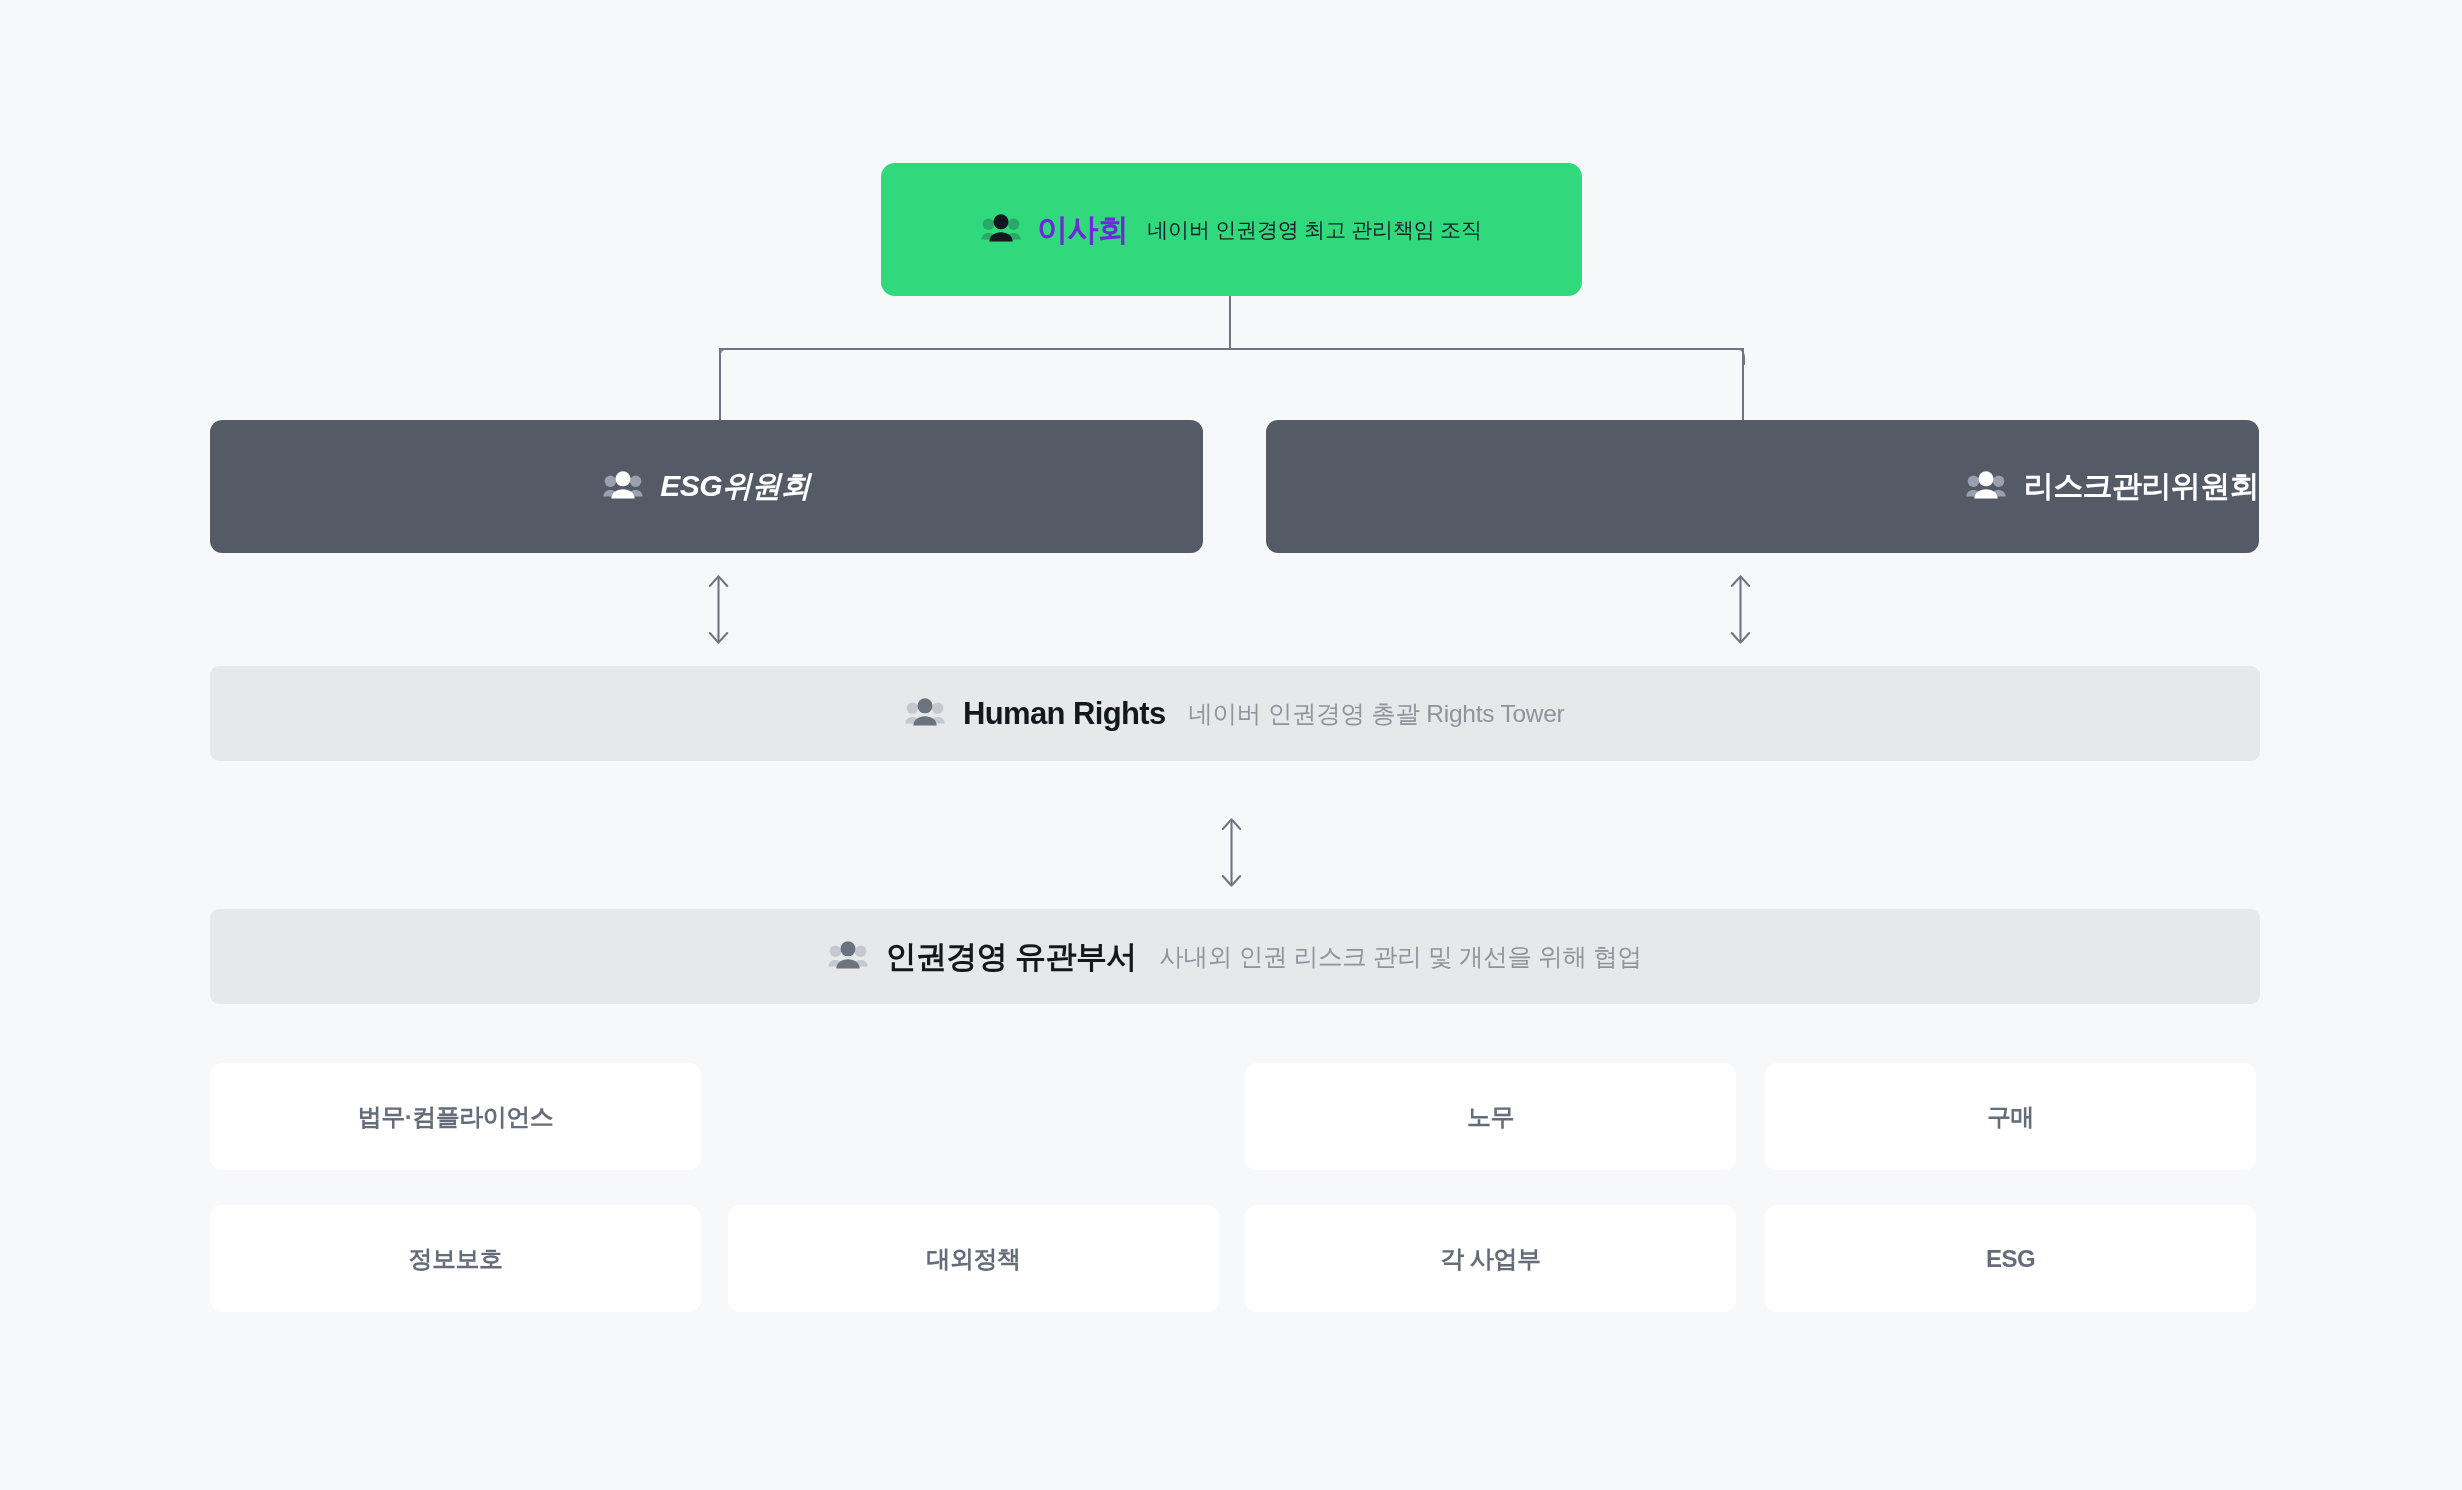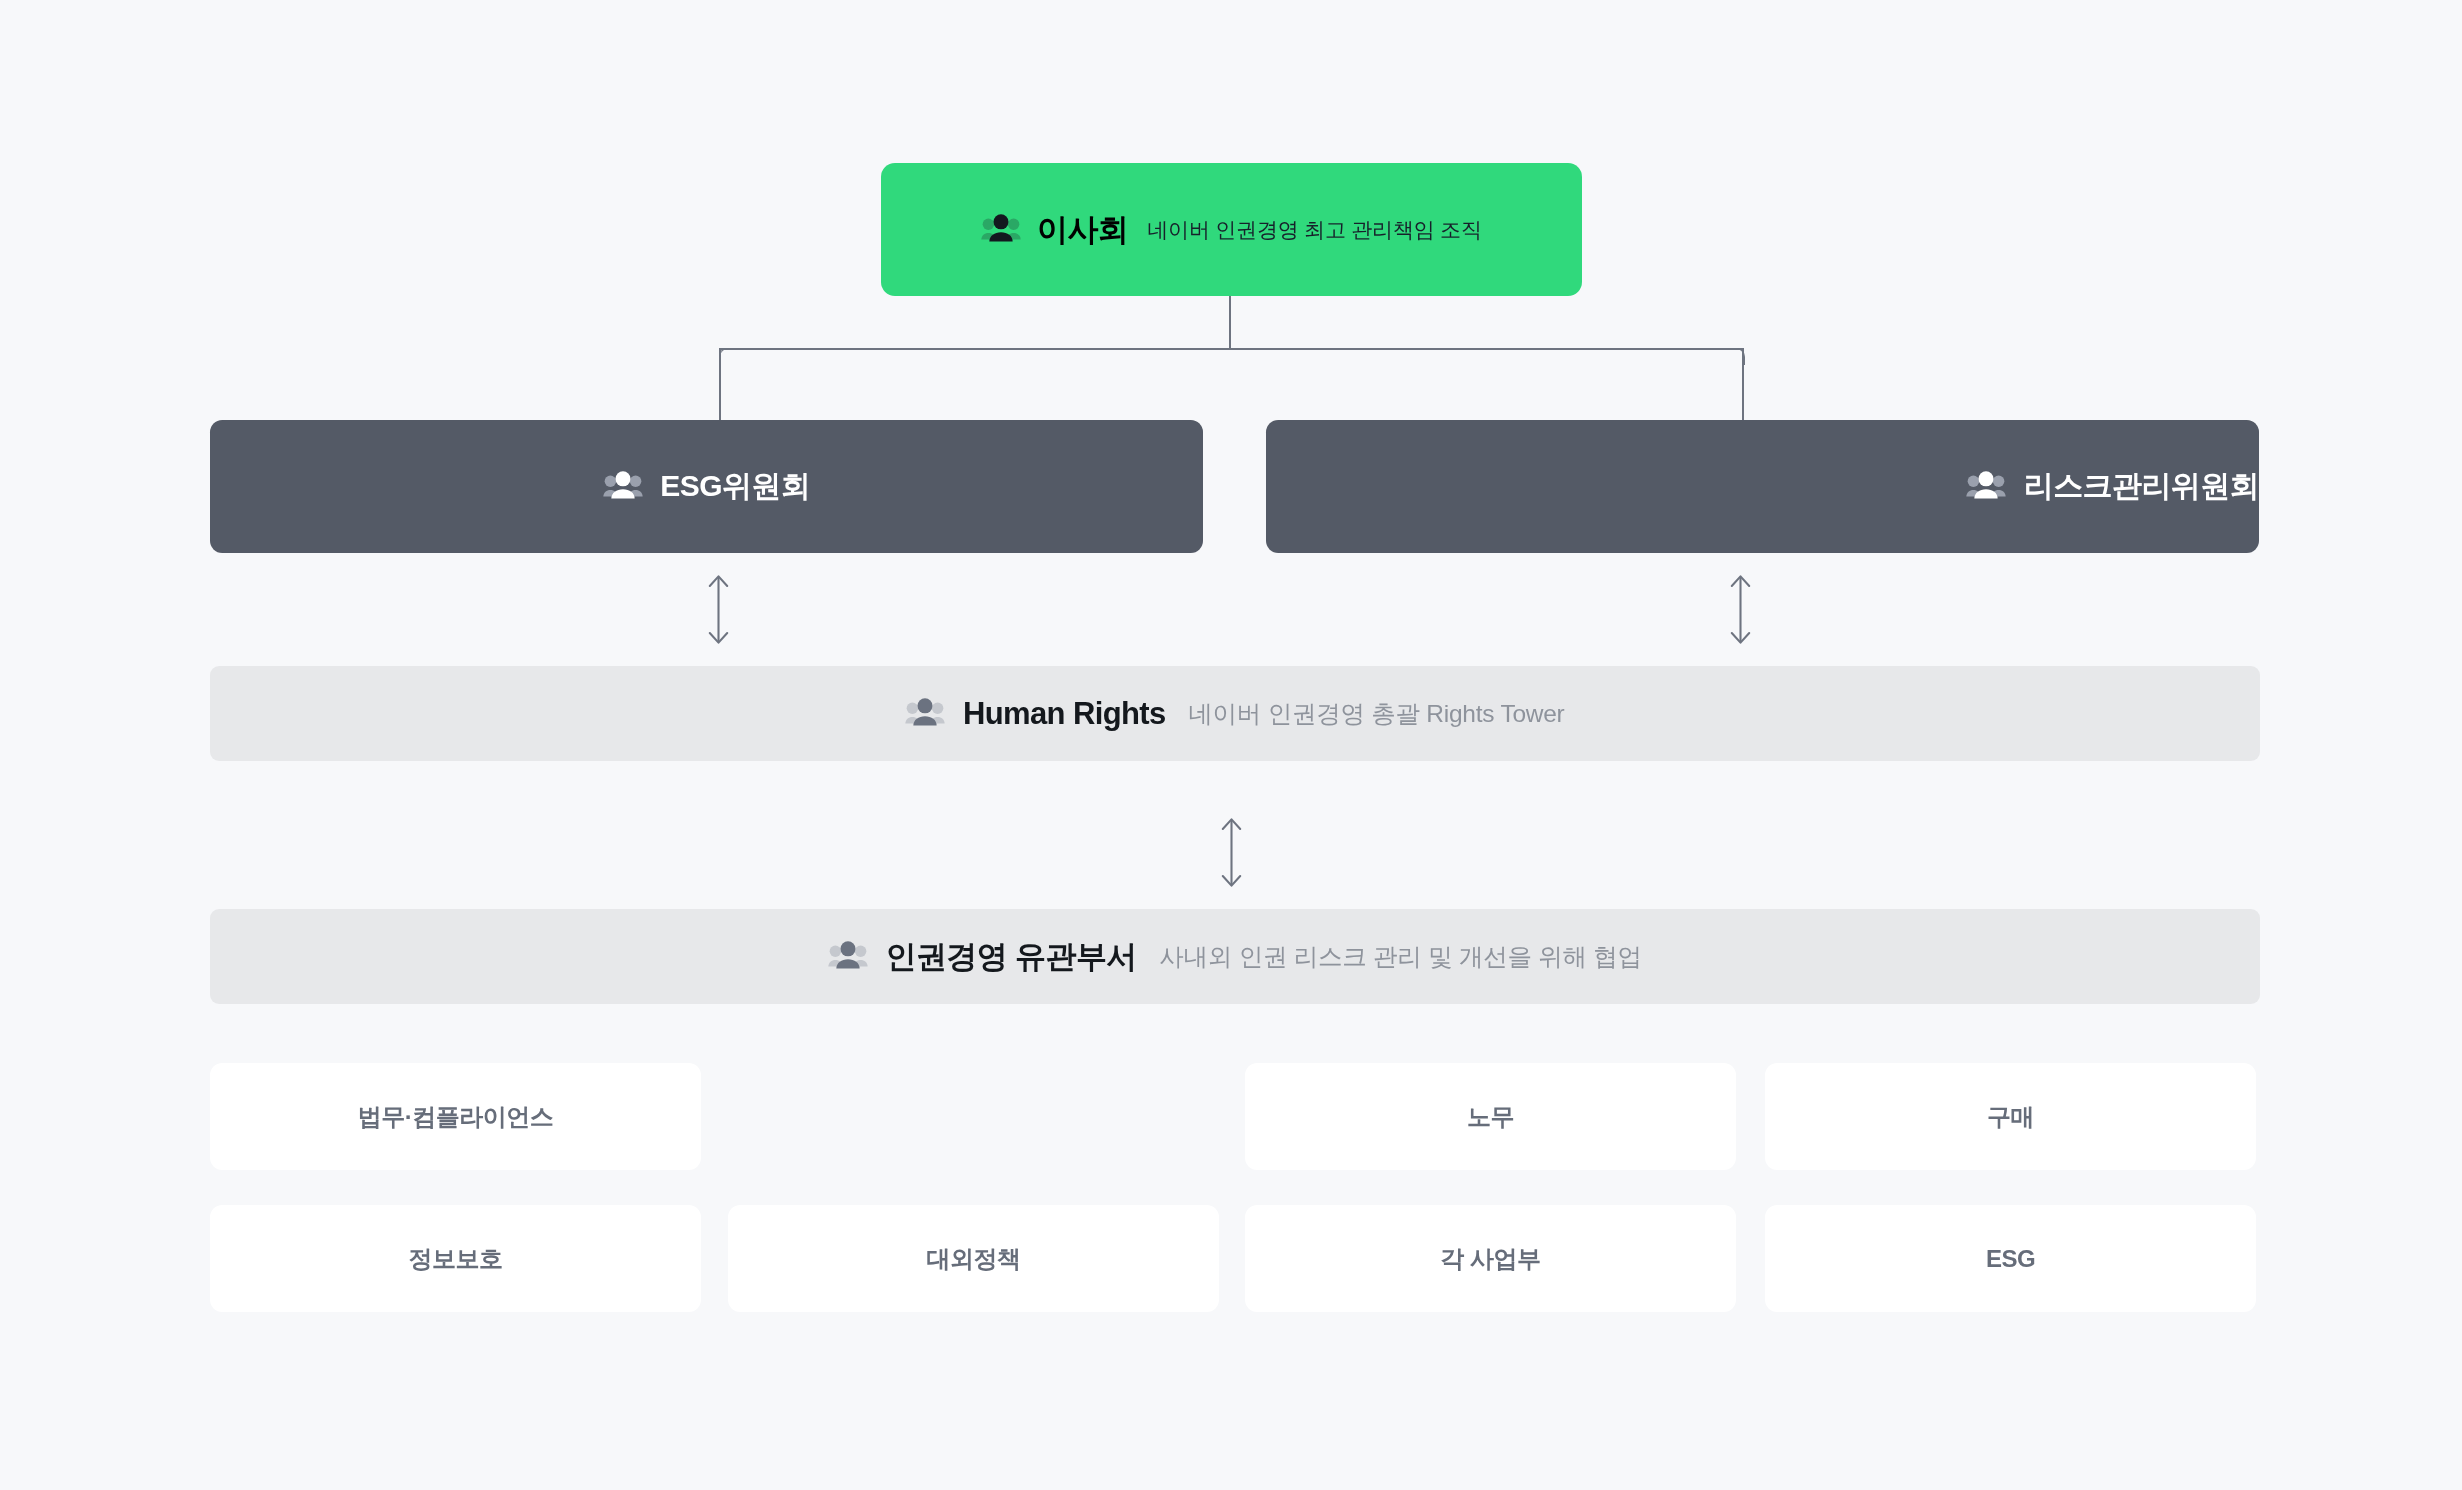--- a/index.html
+++ b/index.html
@@ -49,42 +49,42 @@
   
   .box-board {
     left: 881px;
     top: 163px;
     width: 701px;
     height: 133px;
     background: #30d97c;
     border-radius: 14px;
   }
   .box-board .node-title {
-    color: #000000;
+    color: #6d28d9;
     font-size: 31px;
   }
   .box-board .node-sub {
     color: #17202a;
     font-size: 21px;
     margin-left: 3.5px;
   }
   .box-board .node-inner { gap: 15.7px; }
 
   
   .box-committee {
     top: 420px;
     height: 133px;
     background: #545a66;
     border-radius: 12.2px;
   }
   .box-committee .node-title {
     color: #ffffff;
     font-size: 30px;
   }
-  .box-esg   { left: 210px;  width: 993px; }
+  .box-esg   { left: 210px;  width: 993px; font-style: italic; }
   .box-risk  { left: 1266px; width: 993px; justify-content: flex-end; }
 
   
   .box-band {
     background: #e7e8ea;
     border-radius: 9px;
     left: 210px;
     width: 2050px;
     height: 95px;
   }

